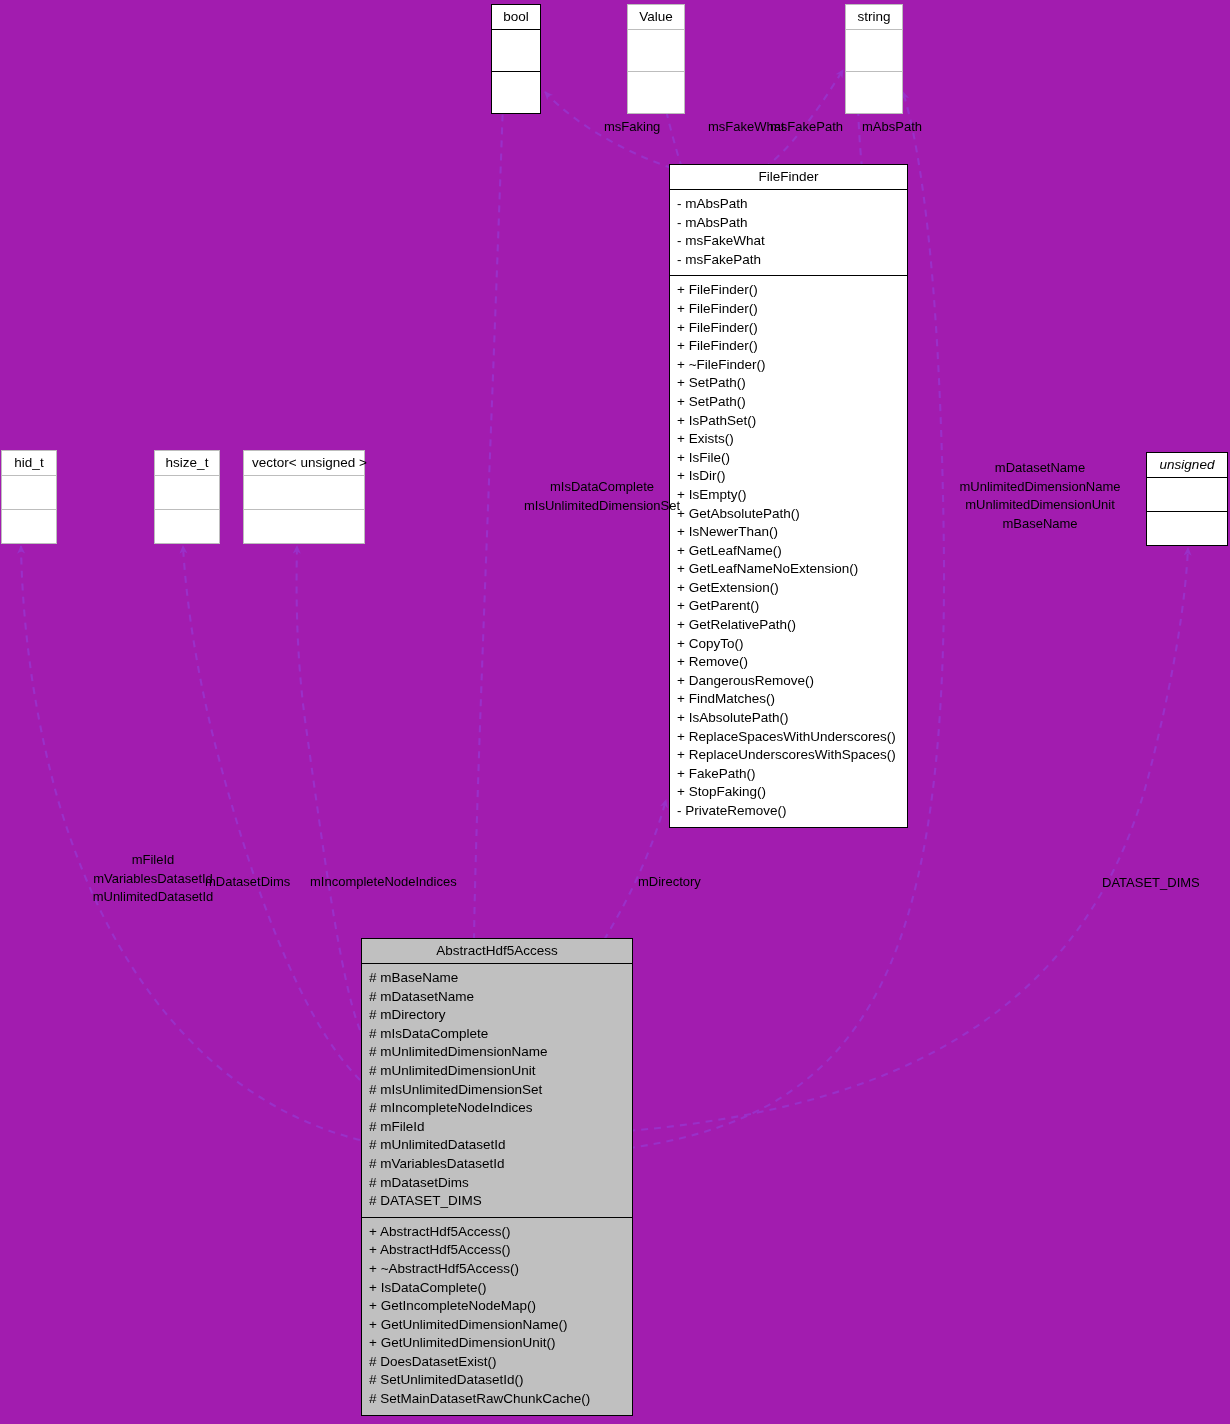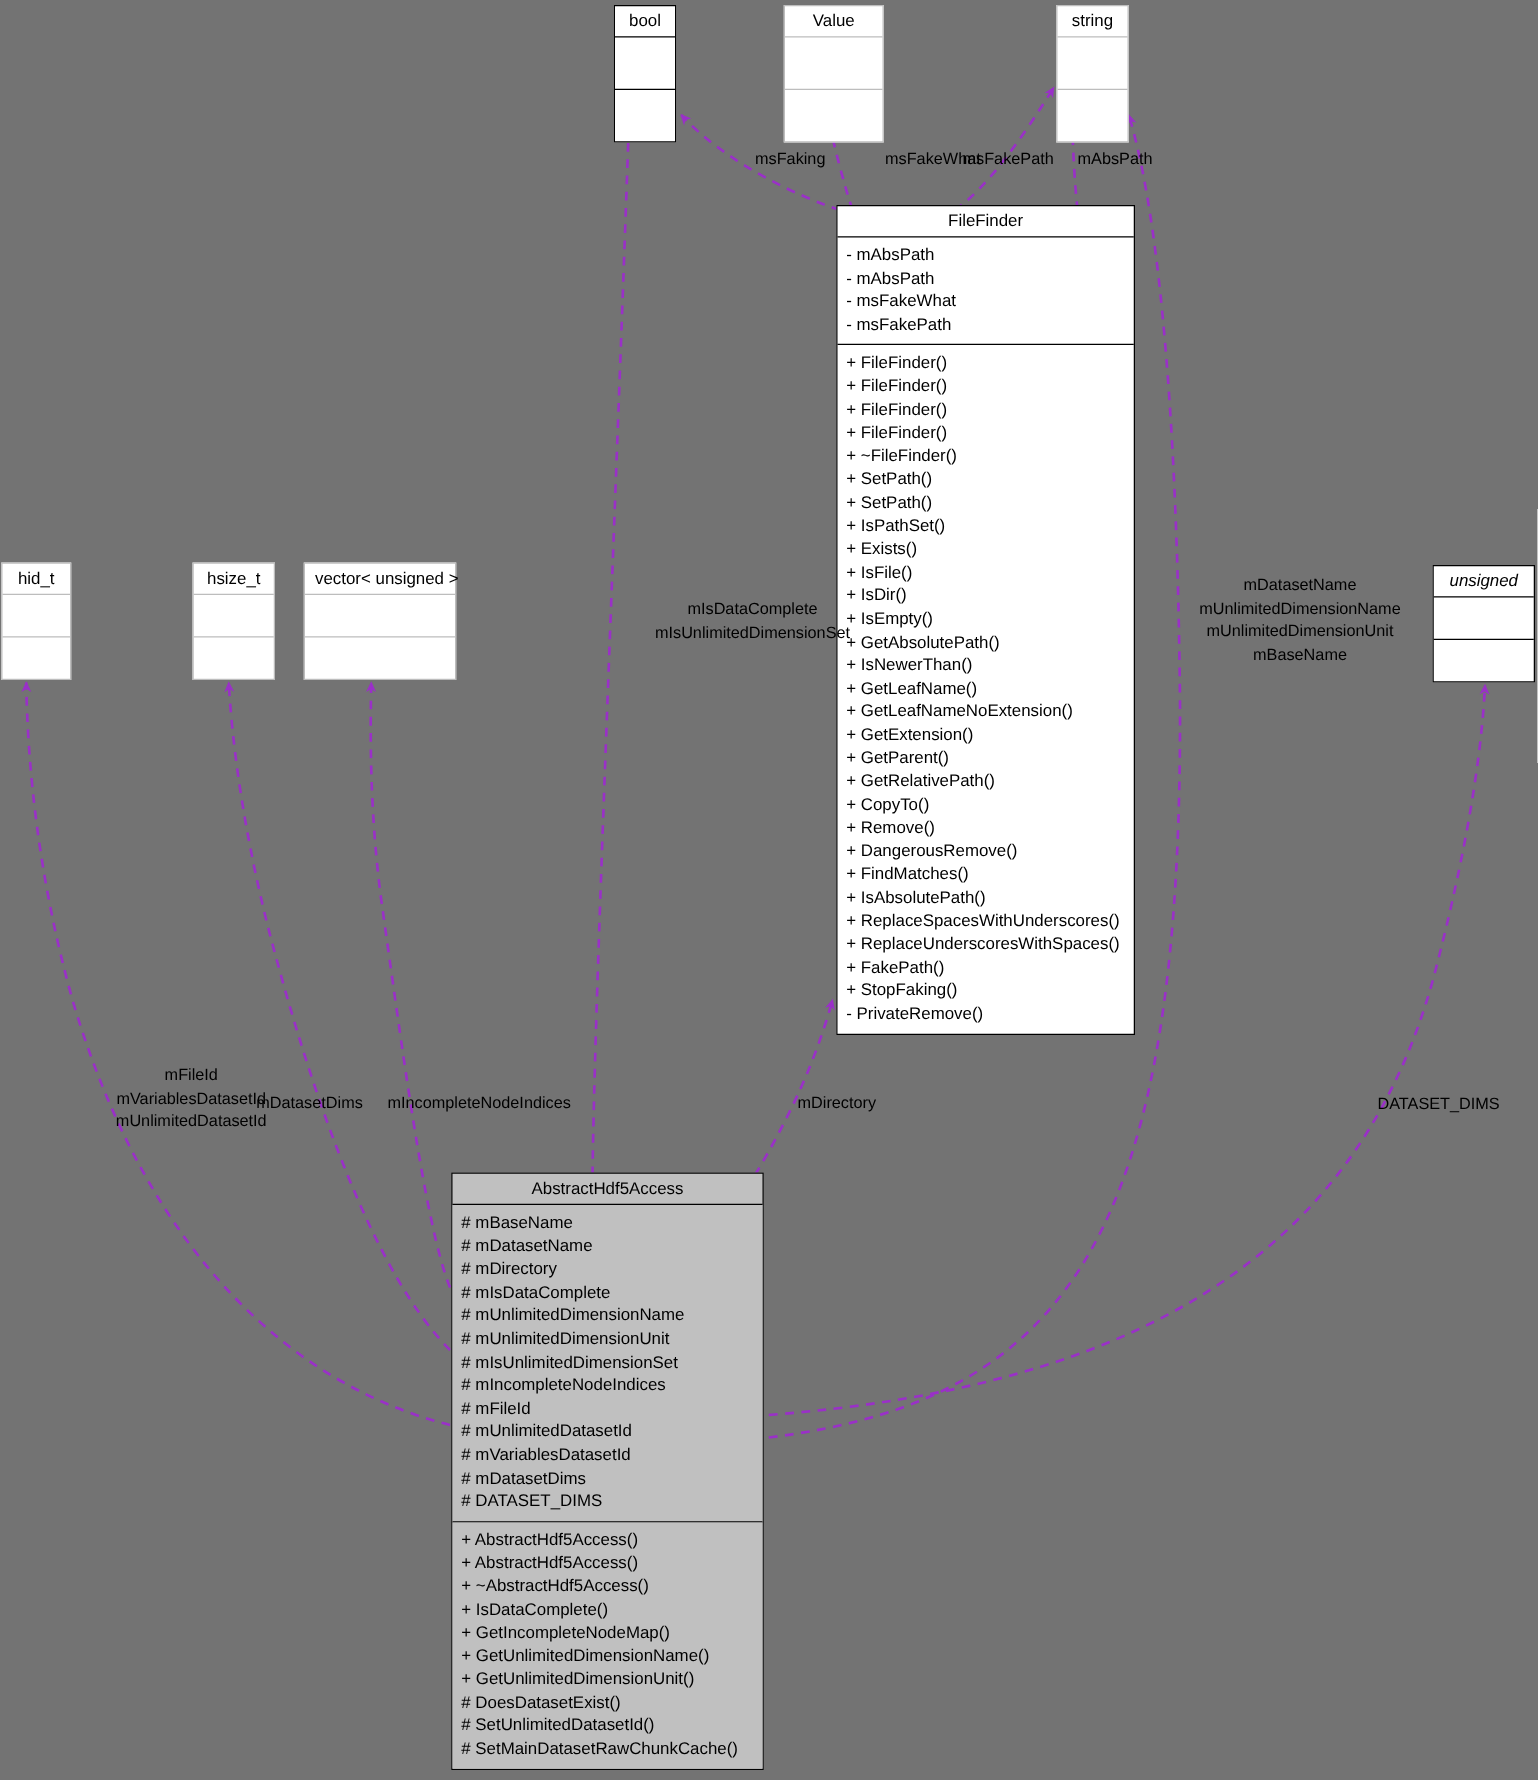--- a/index.html
+++ b/index.html
@@ -8,21 +8,21 @@
     background: #ffffff;
   }
   body {
     font-family: "Liberation Sans", sans-serif;
     -webkit-font-smoothing: antialiased;
   }
   #canvas {
     position: relative;
     width: 1230px;
     height: 1424px;
-    background: #737373;
+    background: #a21caf;
     overflow: hidden;
   }
   #edges {
     position: absolute;
     left: 0;
     top: 0;
     width: 1230px;
     height: 1424px;
     pointer-events: none;
   }
@@ -155,21 +155,21 @@
       <path d="M360,1030 C340,980 322,840 305,720 C296,652 296,590 297,546"></path>
     </g>
   </svg>
 
   <div class="node strong" style="left:491px; top:4px; width:50px;">
     <div class="title">bool</div>
     <div class="compartment" style="height:30px;"></div>
     <div class="compartment last" style="height:30px;"></div>
   </div>
 
-  <div class="node plain" style="left:627px; top:4px; width:80px;">
+  <div class="node plain" style="left:627px; top:4px; width:58px;">
     <div class="title">Value</div>
     <div class="compartment" style="height:30px;"></div>
     <div class="compartment last" style="height:30px;"></div>
   </div>
 
   <div class="node plain" style="left:845px; top:4px; width:58px;">
     <div class="title">string</div>
     <div class="compartment" style="height:30px;"></div>
     <div class="compartment last" style="height:30px;"></div>
   </div>
@@ -232,21 +232,21 @@
       <div class="row">+ FindMatches()</div>
       <div class="row">+ IsAbsolutePath()</div>
       <div class="row">+ ReplaceSpacesWithUnderscores()</div>
       <div class="row">+ ReplaceUnderscoresWithSpaces()</div>
       <div class="row">+ FakePath()</div>
       <div class="row">+ StopFaking()</div>
       <div class="row">- PrivateRemove()</div>
     </div>
   </div>
 
-  <div class="node full focus" style="left:361px; top:938px; width:250px;">
+  <div class="node full focus" style="left:361px; top:938px; width:272px;">
     <div class="title">AbstractHdf5Access</div>
     <div class="compartment">
       <div class="row"># mBaseName</div>
       <div class="row"># mDatasetName</div>
       <div class="row"># mDirectory</div>
       <div class="row"># mIsDataComplete</div>
       <div class="row"># mUnlimitedDimensionName</div>
       <div class="row"># mUnlimitedDimensionUnit</div>
       <div class="row"># mIsUnlimitedDimensionSet</div>
       <div class="row"># mIncompleteNodeIndices</div>

